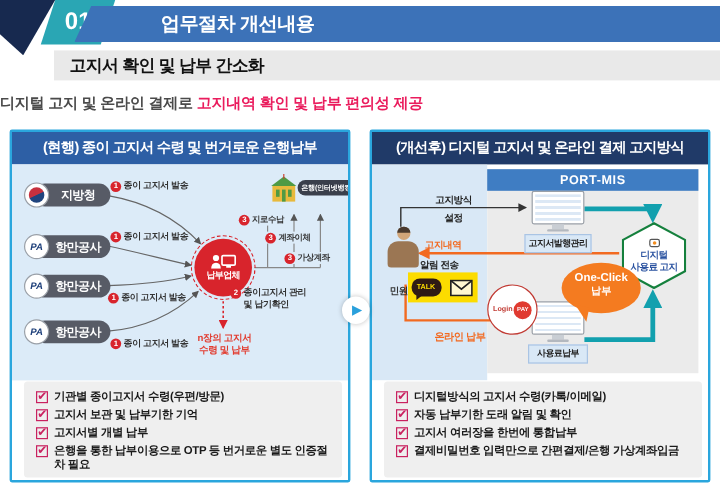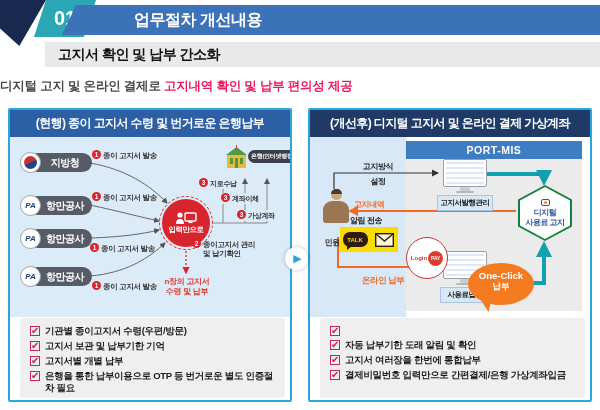--- a/index.html
+++ b/index.html
@@ -99,21 +99,21 @@
   .kbubble::after{content:"";position:absolute;left:4px;bottom:-3px;border-top:4px solid #2f1a14;
     border-right:5px solid transparent;}
   .mailbox{width:28px;height:25px;background:#fcdc00;display:flex;align-items:center;justify-content:center;}
   .loginpay{position:absolute;left:96px;top:100px;width:42px;height:42px;background:#fff;
     border:1.5px solid #c13a33;border-radius:50%;display:flex;align-items:center;justify-content:center;
     gap:1px;z-index:5;}
   .loginpay .lg{color:#c13a33;font-size:6px;font-weight:bold;}
   .paydot{width:15px;height:15px;border-radius:50%;background:#e03a30;color:#fff;font-size:5px;
     font-weight:bold;display:flex;align-items:center;justify-content:center;}
   .oneclick{position:absolute;left:158px;top:82px;width:66px;height:42px;background:#f47b20;
-    border-radius:50%;color:#fff;text-align:center;font-weight:bold;z-index:5;padding-top:7px;margin-top:44px;}
+    border-radius:50%;color:#fff;text-align:center;font-weight:bold;z-index:5;padding-top:7px;}
   .oneclick .l1{font-size:9.5px;} .oneclick .l2{font-size:8.5px;}
   .oneclick::after{content:"";position:absolute;left:10px;bottom:-6px;border-top:12px solid #f47b20;
     border-left:12px solid transparent;transform:rotate(12deg);}
   .mid-arrow{position:absolute;left:285px;top:247px;width:23px;height:23px;border-radius:50%;
     background:#fff;box-shadow:0 0 4px rgba(0,0,0,0.25);display:flex;align-items:center;
     justify-content:center;z-index:6;color:#2aa0dc;font-size:11px;padding-left:2px;}
 </style>
 </head>
 <body>
 
@@ -197,21 +197,21 @@
       </div>
 
       <div class="paycircle-wrap">
         <div class="paycircle">
           <svg width="22" height="13" viewBox="0 0 22 13">
             <circle cx="5" cy="4" r="2.6" fill="#fff"></circle>
             <path d="M1 13 Q1 8 5 8 Q9 8 9 13 Z" fill="#fff"></path>
             <rect x="10" y="2" width="11" height="8" rx="1" fill="none" stroke="#fff" stroke-width="1.4"></rect>
             <rect x="13.5" y="10.5" width="4" height="1.6" fill="#fff"></rect>
           </svg>
-          <div class="lbl">입력만으로</div>
+          <div class="lbl">납부업체</div>
         </div>
       </div>
 
       <svg class="bank-icon" viewBox="0 0 25 25">
         <rect x="3" y="10" width="19" height="13" fill="#e8b93c"></rect>
         <polygon points="12.5,2 2,10 23,10" fill="#4f9a44"></polygon>
         <rect x="6" y="13" width="3" height="6" fill="#4f9a44"></rect>
         <rect x="11" y="13" width="3" height="10" fill="#4f9a44"></rect>
         <rect x="16" y="13" width="3" height="6" fill="#4f9a44"></rect>
         <rect x="12" y="0" width="1" height="4" fill="#c43"></rect>
@@ -253,21 +253,21 @@
         <span>고지서별 개별 납부</span>
         </div>
       <div class="chk-item">
         <span class="chk-box">✔</span>
         <span>은행을 통한 납부이용으로 OTP 등 번거로운 별도 인증절차 필요</span>
         </div>
     </div>
   </div>
 
   <div class="panel right">
-    <div class="p-head">(개선후) 디지털 고지서 및 온라인 결제 가상계좌</div>
+    <div class="p-head">(개선후) 디지털 고지서 및 온라인 결제 고지방식</div>
     <div class="p-body">
       <div class="blue-band"></div>
 
       <div class="portmis-box">
         <div class="portmis-head">PORT-MIS</div>
       </div>
 
       <svg class="overlay" width="278" height="180" style="z-index:2">
         <defs>
           <marker id="ab" markerWidth="6" markerHeight="6" refX="5" refY="3" orient="auto">
@@ -344,20 +344,21 @@
 
       <div class="oneclick">
         <div class="l1">One-Click</div>
         <div class="l2">납부</div>
       </div>
     </div>
 
     <div class="p-list">
       <div class="chk-item">
         <span class="chk-box">✔</span>
+        <span>디지털방식의 고지서 수령(카톡/이메일)</span>
         </div>
       <div class="chk-item">
         <span class="chk-box">✔</span>
         <span>자동 납부기한 도래 알림 및 확인</span>
         </div>
       <div class="chk-item">
         <span class="chk-box">✔</span>
         <span>고지서 여러장을 한번에 통합납부</span>
         </div>
       <div class="chk-item">

